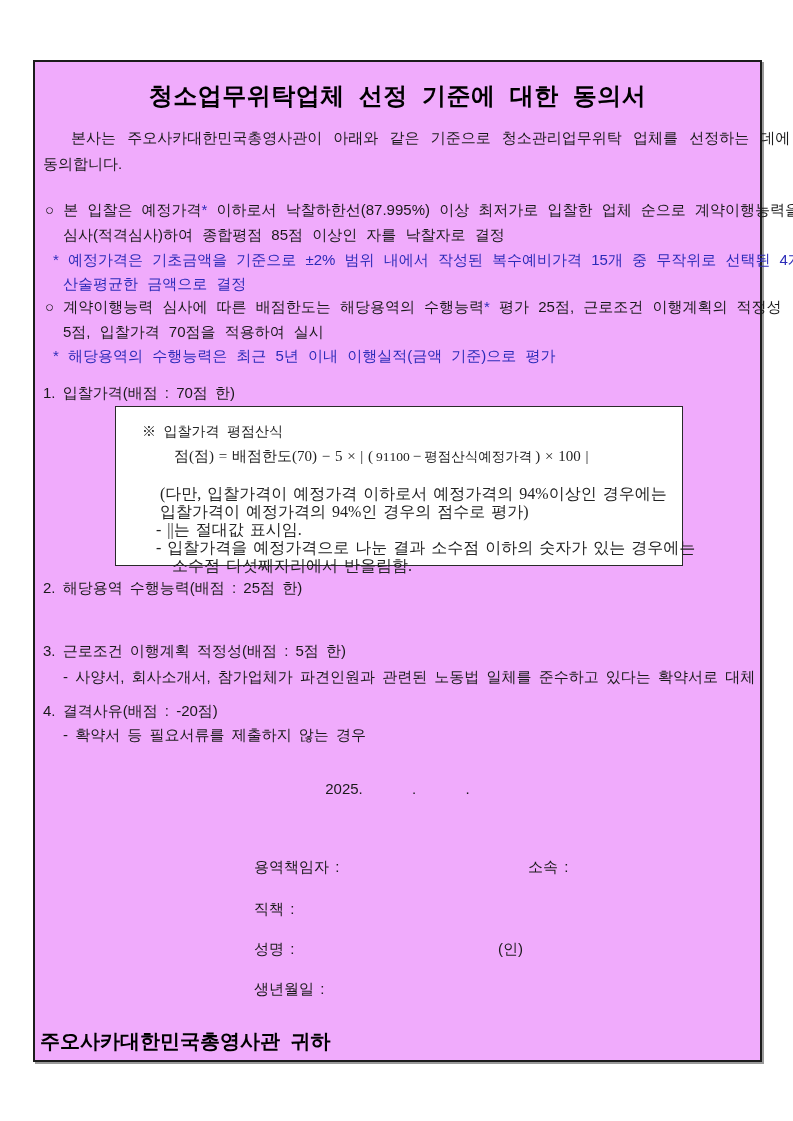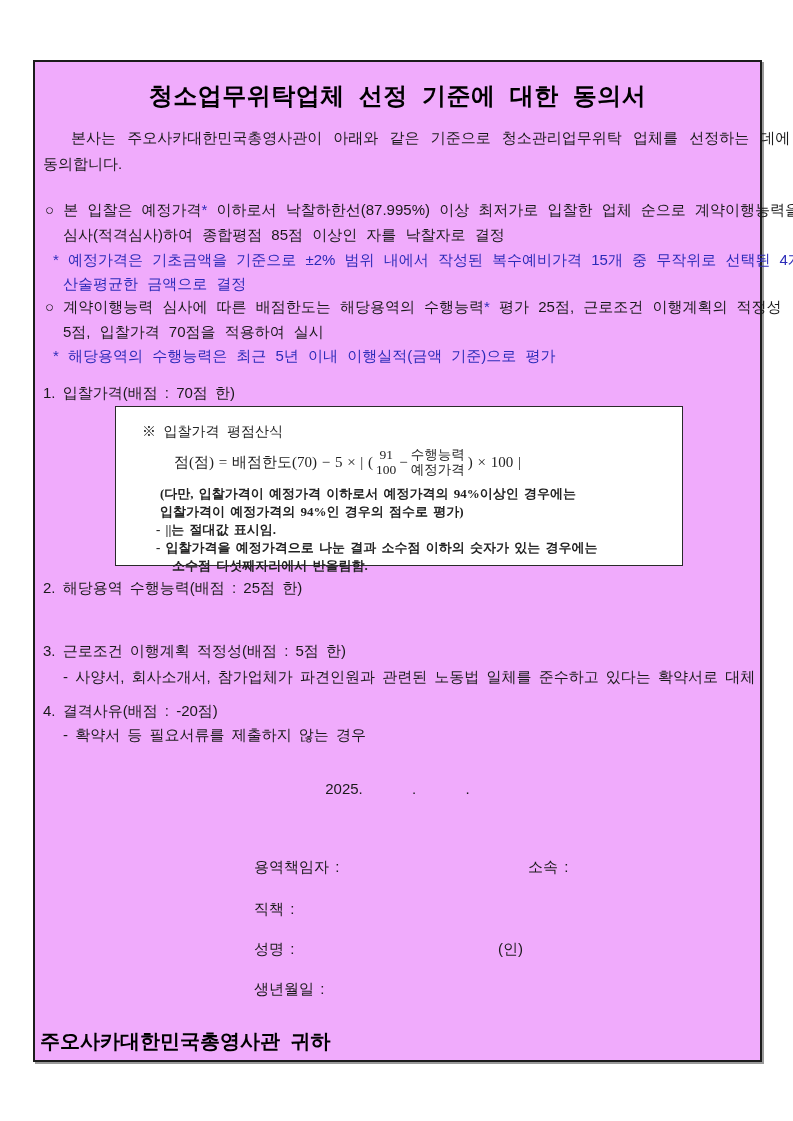--- a/index.html
+++ b/index.html
@@ -39,23 +39,23 @@
   .formula-box{
     position:absolute;left:80px;top:344px;width:566px;height:158px;
     border:1px solid #2a2a2a;background:#fff;
     font-family:"Liberation Serif",serif;font-size:14px;color:#222;
   }
   .fb-label{left:26px;top:16px;word-spacing:4px;}
   .fb-formula{
     left:58px;top:40px;display:flex;align-items:center;
     font-size:15px;word-spacing:1px;
   }
-  .frac{display:inline-flex;flex-direction:column;align-items:center;
+  .frac{display:inline-flex;flex-direction:row;align-items:center;
     font-size:13.5px;line-height:15px;padding:0 3px;justify-content:flex-end;}
-  .fb-note{font-size:13px;line-height:18px;word-spacing:2px;font-weight:bold;}
+  .fb-note{font-size:16px;line-height:18px;word-spacing:2px;}
   .fbn1{left:44px;top:78px;}
   .fbn2{left:44px;top:96px;}
   .fbn3{left:40px;top:114px;}
   .fbn4{left:40px;top:132px;}
   .fbn5{left:56px;top:150px;}
   .date-line{
     left:0;top:718px;width:100%;text-align:center;
     white-space:pre;word-spacing:2px;
   }
   .sig-label{word-spacing:2px;}
@@ -93,21 +93,21 @@
   <div class="formula-box">
     <div class="abs fb-label">※ 입찰가격 평점산식</div>
     <div class="abs fb-formula">
       <span>점(점) = 배점한도(70) − 5 × | (</span>
       <span class="frac">
         <span>91</span>
         <span>100</span>
       </span>
       <span>−</span>
       <span class="frac">
-        <span>수행능력</span>
+        <span>평점산식</span>
         <span>예정가격</span>
       </span>
       <span>) × 100 |</span>
     </div>
     <div class="abs fb-note fbn1">(다만, 입찰가격이 예정가격 이하로서 예정가격의 94%이상인 경우에는</div>
     <div class="abs fb-note fbn2">입찰가격이 예정가격의 94%인 경우의 점수로 평가)</div>
     <div class="abs fb-note fbn3">- ||는 절대값 표시임.</div>
     <div class="abs fb-note fbn4">- 입찰가격을 예정가격으로 나눈 결과 소수점 이하의 숫자가 있는 경우에는</div>
     <div class="abs fb-note fbn5">소수점 다섯째자리에서 반올림함.</div>
   </div>

